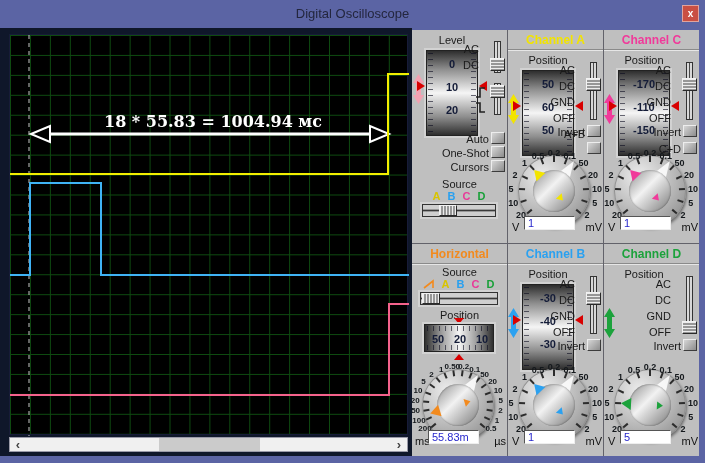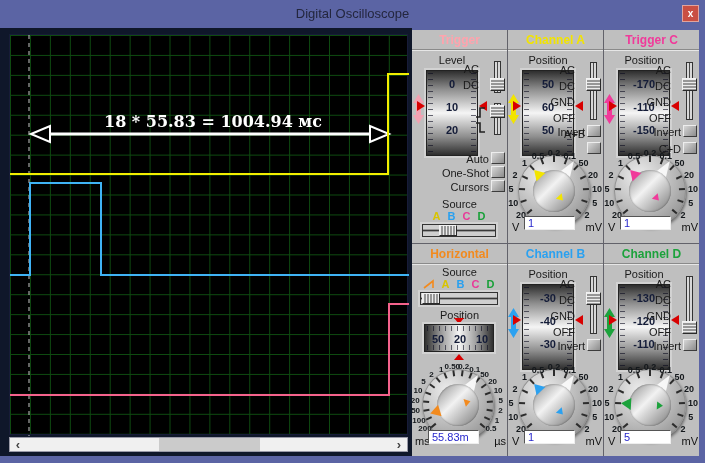--- a/index.html
+++ b/index.html
@@ -112,21 +112,20 @@
         <div class="sb-track">
           <div class="sb-thumb"></div>
         </div>
         <div class="sb-arrow">›</div>
       </div>
     </div>
 
     <div class="panels">
 
       <div class="panel">
-        <div class="ptitle" id="trigger-title" style="color: rgb(255, 163, 173);">Trigger</div>
         <div class="pbody">
           <div class="clabel" style="left:0;width:80px;top:4px">Level</div>
           <svg class="dbl" style="left:1px;top:44px" width="11" height="30" viewBox="0 0 11 30">
             <path d="M5.5 0 L11 9 H8 V21 H11 L5.5 30 L0 21 H3 V9 H0 Z" fill="#f2a2b2"></path>
             </svg>
           <div class="vslider" style="left:14px;top:20px">
             <i class="tickstrip l"></i>
               <i class="tickstrip r"></i>
             <span class="snum" style="top:7px">0</span>
             <span class="snum" style="top:30px">10</span>
@@ -227,21 +226,21 @@
                 <i class="kptr small" style="border-bottom-color: rgb(242, 228, 0); transform: rotate(136.667deg) translateY(-12px);"></i>
               </div>
             </div>
       <span class="unit" style="left:4px;top:171px">V</span>
       <span class="unit" style="right:1px;top:171px;text-align:right">mV</span>
       <div class="valuebox">1</div>
     </div>
   </div>
 
       <div class="panel" id="cell-c">
-    <div class="ptitle ch-title" style="color: rgb(240, 58, 154);">Trigger C</div>
+    <div class="ptitle ch-title" style="color: rgb(240, 58, 154);">Channel C</div>
     <div class="pbody">
       <div class="clabel" style="left:0;width:80px;top:4px">Position</div>
       <svg class="dbl" style="left:0;top:44px" width="11" height="30" viewBox="0 0 11 30">
         <path class="dblp" d="M5.5 0 L11 9 H8 V21 H11 L5.5 30 L0 21 H3 V9 H0 Z" fill="#f03a9a"></path>
             </svg>
       <div class="vslider" style="left:14px;top:20px">
         <i class="tickstrip l"></i>
               <i class="tickstrip r"></i>
         <span class="snum" style="top:7px">-170</span>
         <span class="snum" style="top:30px">-110</span>
@@ -442,29 +441,20 @@
     </div>
   </div>
 
       <div class="panel" id="cell-d">
     <div class="ptitle ch-title" style="color: rgb(28, 162, 60);">Channel D</div>
     <div class="pbody">
       <div class="clabel" style="left:0;width:80px;top:4px">Position</div>
       <svg class="dbl" style="left:0;top:44px" width="11" height="30" viewBox="0 0 11 30">
         <path class="dblp" d="M5.5 0 L11 9 H8 V21 H11 L5.5 30 L0 21 H3 V9 H0 Z" fill="#1ca23c"></path>
             </svg>
-      <div class="vslider" style="left:14px;top:20px">
-        <i class="tickstrip l"></i>
-              <i class="tickstrip r"></i>
-        <span class="snum" style="top:7px">-130</span>
-        <span class="snum" style="top:30px">-120</span>
-        <span class="snum" style="top:53px">-110</span>
-        <i class="sarr l" style="top:30px"></i>
-        <i class="sarr r" style="top:30px"></i>
-      </div>
       <span class="rlabel coup" style="top:14px">AC</span>
       <span class="rlabel coup" style="top:30px">DC</span>
       <span class="rlabel coup" style="top:46px">GND</span>
       <span class="rlabel coup" style="top:62px">OFF</span>
       <div class="vswitch" style="top:12px;height:58px">
         <div class="vtrack"></div>
               <div class="vthumb cthumb" style="top: 44.9px;"></div>
       </div>
       <span class="rlabel btn" style="top:76px">Invert</span>
       <i class="btn3d" style="top:75px"></i>

